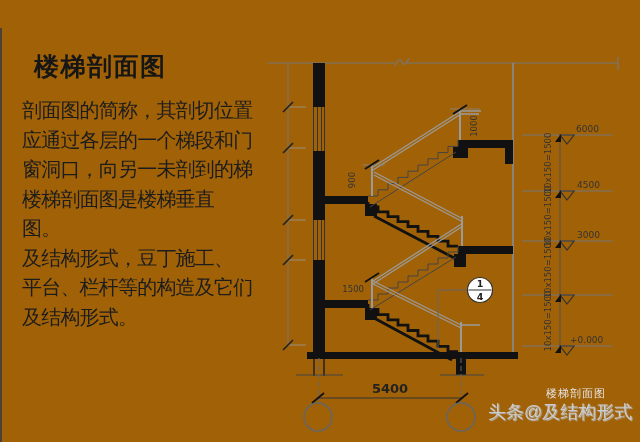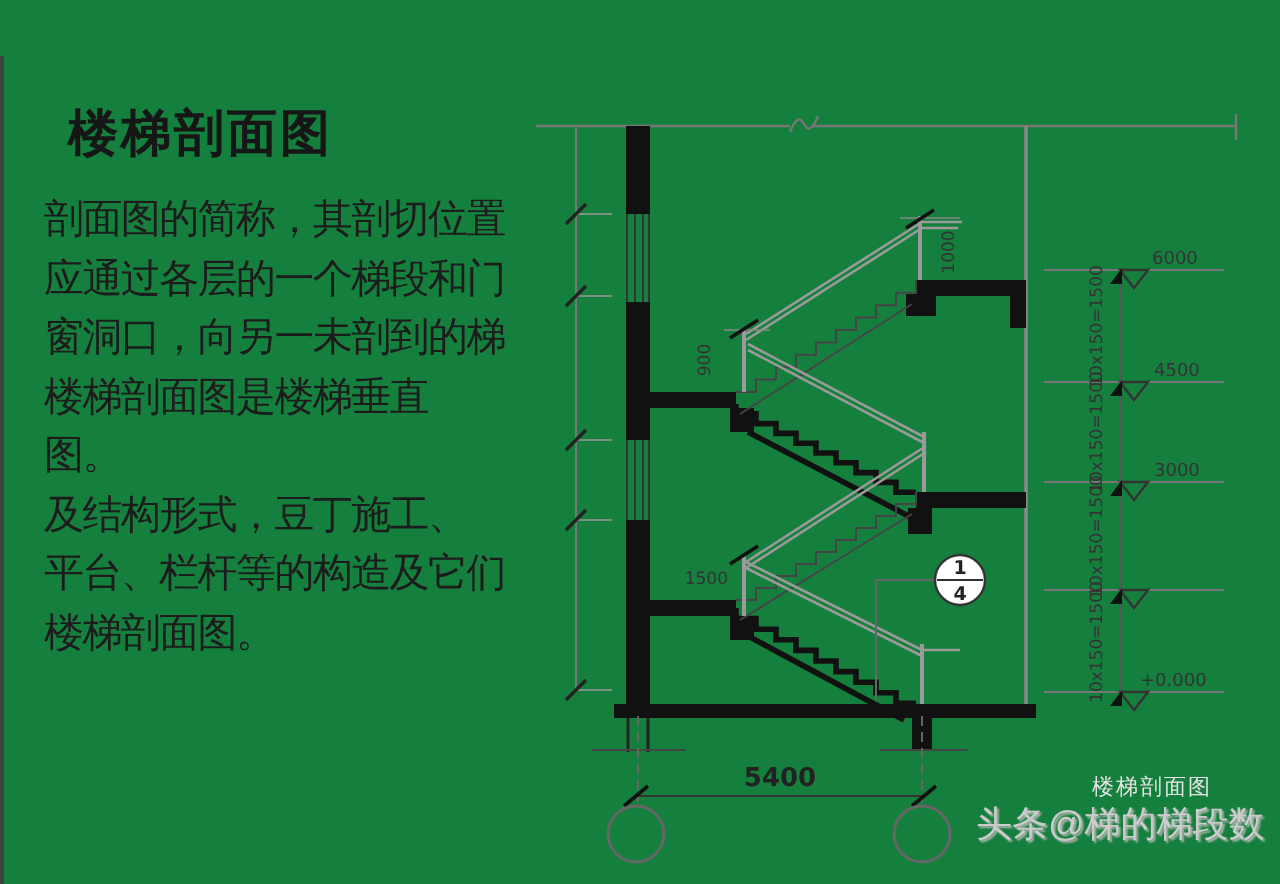--- a/index.html
+++ b/index.html
@@ -1,16 +1,16 @@
 <!DOCTYPE html>
 <html><head>
 <meta charset="utf-8">
 <style>
   html,body{margin:0;padding:0;background:#ffffff;}
-  #stage{position:relative;width:640px;height:442px;background:#15803d;overflow:hidden;
+  #stage{position:relative;width:640px;height:442px;background:#a16207;overflow:hidden;
          font-family:"Liberation Serif","DejaVu Serif",serif;}
   #edge-line{position:absolute;left:0;top:28px;width:2px;height:414px;background:#3c3c3c;opacity:.85;}
   #page-title{position:absolute;left:34px;top:50px;font-size:25px;font-weight:600;color:#161616;
               letter-spacing:1.5px;}
   #article{position:absolute;left:22px;top:96px;width:240px;color:#1c1c1c;font-size:20px;
            letter-spacing:-0.8px;}
   #article .line{height:29.5px;line-height:29.5px;white-space:nowrap;}
   #article .line.indent{padding-left:30px;}
   #drawing-wrap{position:absolute;left:260px;top:50px;width:380px;height:392px;}
   svg text{font-family:"DejaVu Sans","Liberation Sans",sans-serif;fill:#333;}
@@ -34,21 +34,21 @@
   <div id="page-title">楼梯剖面图</div>
 
   <div id="article">
     <div class="line">剖面图的简称，其剖切位置</div>
     <div class="line">应通过各层的一个梯段和门</div>
     <div class="line">窗洞口，向另一未剖到的梯</div>
     <div class="line">楼梯剖面图是楼梯垂直</div>
     <div class="line">图。</div>
     <div class="line">及结构形式，豆丁施工、</div>
     <div class="line">平台、栏杆等的构造及它们</div>
-    <div class="line">楼梯剖面图。</div>
+    <div class="line">及结构形式。</div>
   </div>
 
   <div id="drawing-wrap">
   <svg width="380" height="392" viewBox="260 50 380 392">
 
     <g stroke="#777" stroke-width="1.2" fill="none">
       <path d="M268,63 H395"></path>
       <path d="M395,66 q4,-10 7,-4 t7,-4"></path>
       <path d="M406,63 H618 M618,57 V70"></path>
     </g>
@@ -204,16 +204,16 @@
       <text class="spantxt" x="390" y="393" text-anchor="middle">5400</text>
     </g>
     <circle cx="318" cy="417" r="14" fill="none" stroke="#666" stroke-width="1.5"></circle>
     <circle cx="461" cy="417" r="14" fill="none" stroke="#666" stroke-width="1.5"></circle>
 
   </svg>
   </div>
 
   <div id="watermark">
     <span id="wm-ghost">楼梯剖面图</span>
-    <span id="wm-main">头条@梯的梯段数</span>
+    <span id="wm-main">头条@及结构形式</span>
   </div>
 
 </div>
 
 </body></html>

